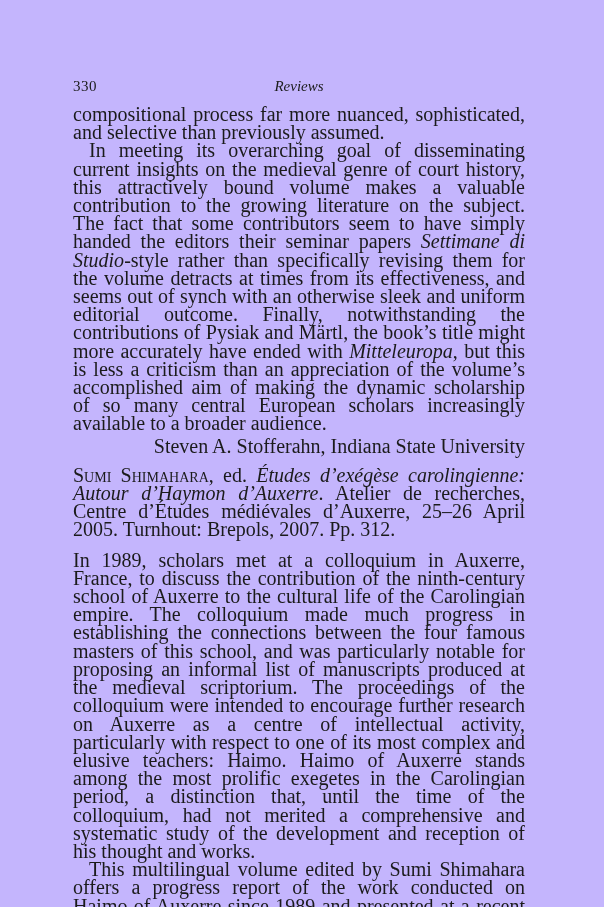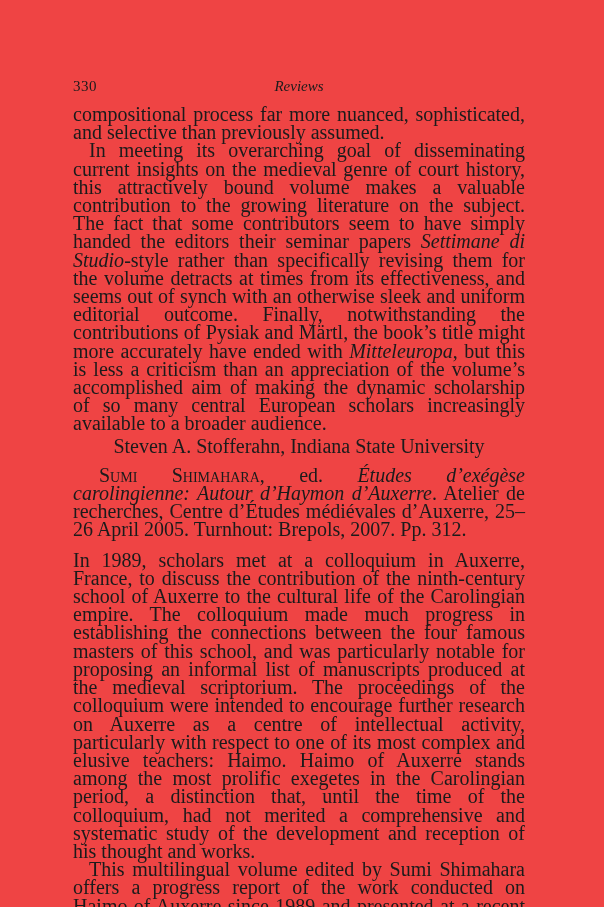--- a/index.html
+++ b/index.html
@@ -4,21 +4,21 @@
 <style>
   html, body {
     margin: 0;
     padding: 0;
     background: #ffffff;
   }
   .page {
     position: relative;
     width: 604px;
     height: 907px;
-    background: #ef4444;
+    background: #c4b5fd;
     overflow: hidden;
     font-family: "Liberation Serif", "DejaVu Serif", serif;
     color: #1b1b1b;
   }
   .page-header {
     position: absolute;
     top: 78px;
     left: 73px;
     width: 452px;
     text-align: center;
@@ -45,28 +45,28 @@
     line-height: 18.2px;
     text-align: justify;
     text-justify: inter-word;
   }
   .content p {
     margin: 0;
     padding: 0;
   }
   .indent { text-indent: 16px; }
   .attribution {
-    text-align: center;
+    text-align: right;
     margin-top: 4px !important;
     margin-bottom: 11px !important;
   }
   .citation { margin-bottom: 12px !important; }
   .justify-last { text-align-last: justify; }
   .italic { font-style: italic; }
-  .smallcaps { font-variant: small-caps; margin-left: 26px; }
+  .smallcaps { font-variant: small-caps; }
 </style>
 </head>
 <body>
 
 <div class="page">
   <div class="page-header">
     <span class="page-num">330</span>
     <span class="running-title">Reviews</span>
   </div>
   <div class="content">

